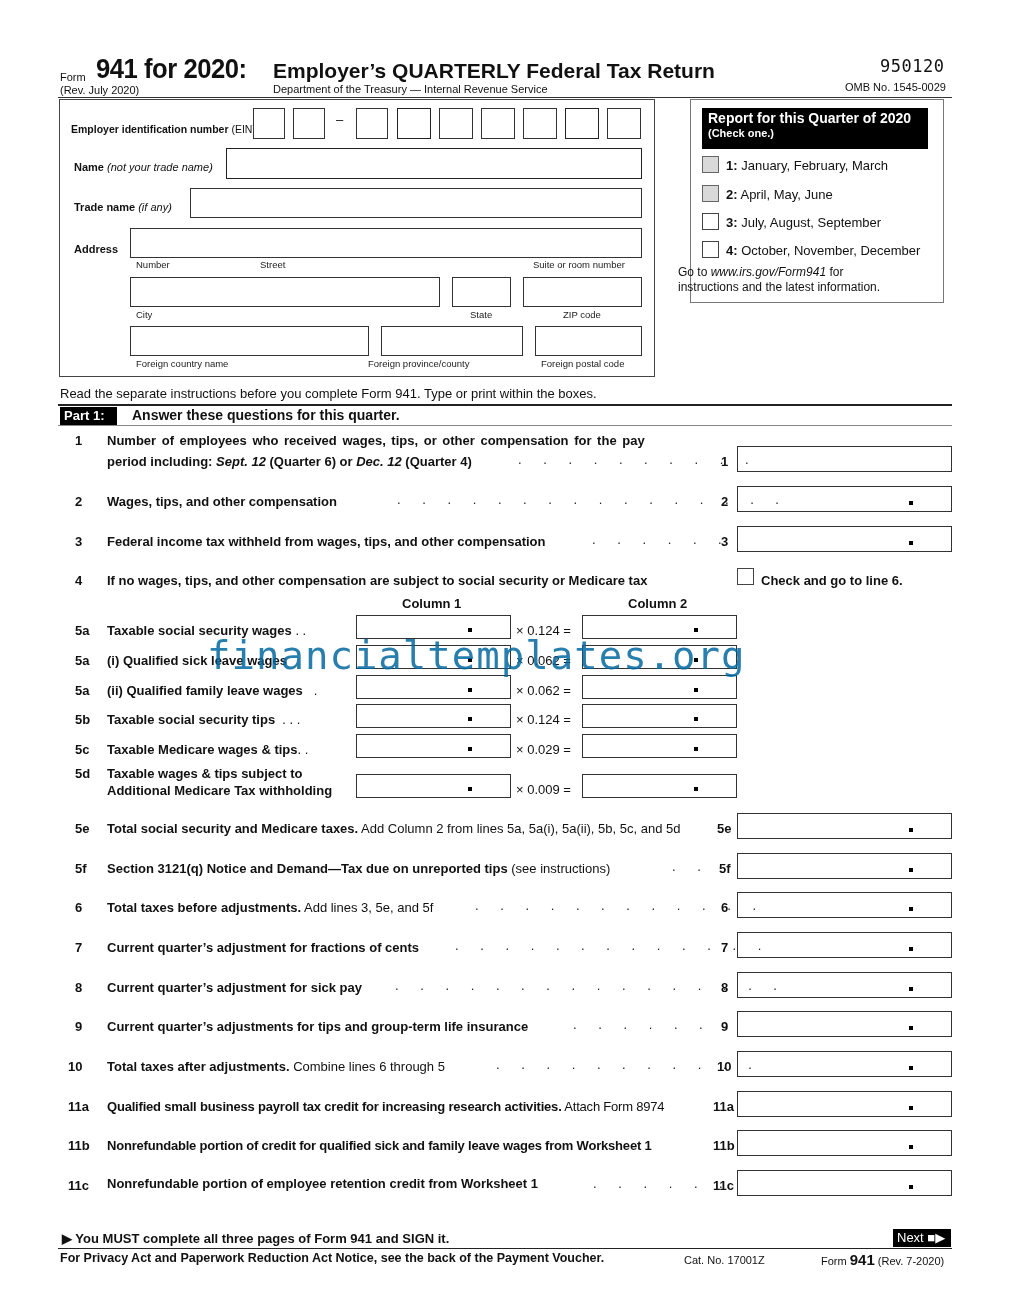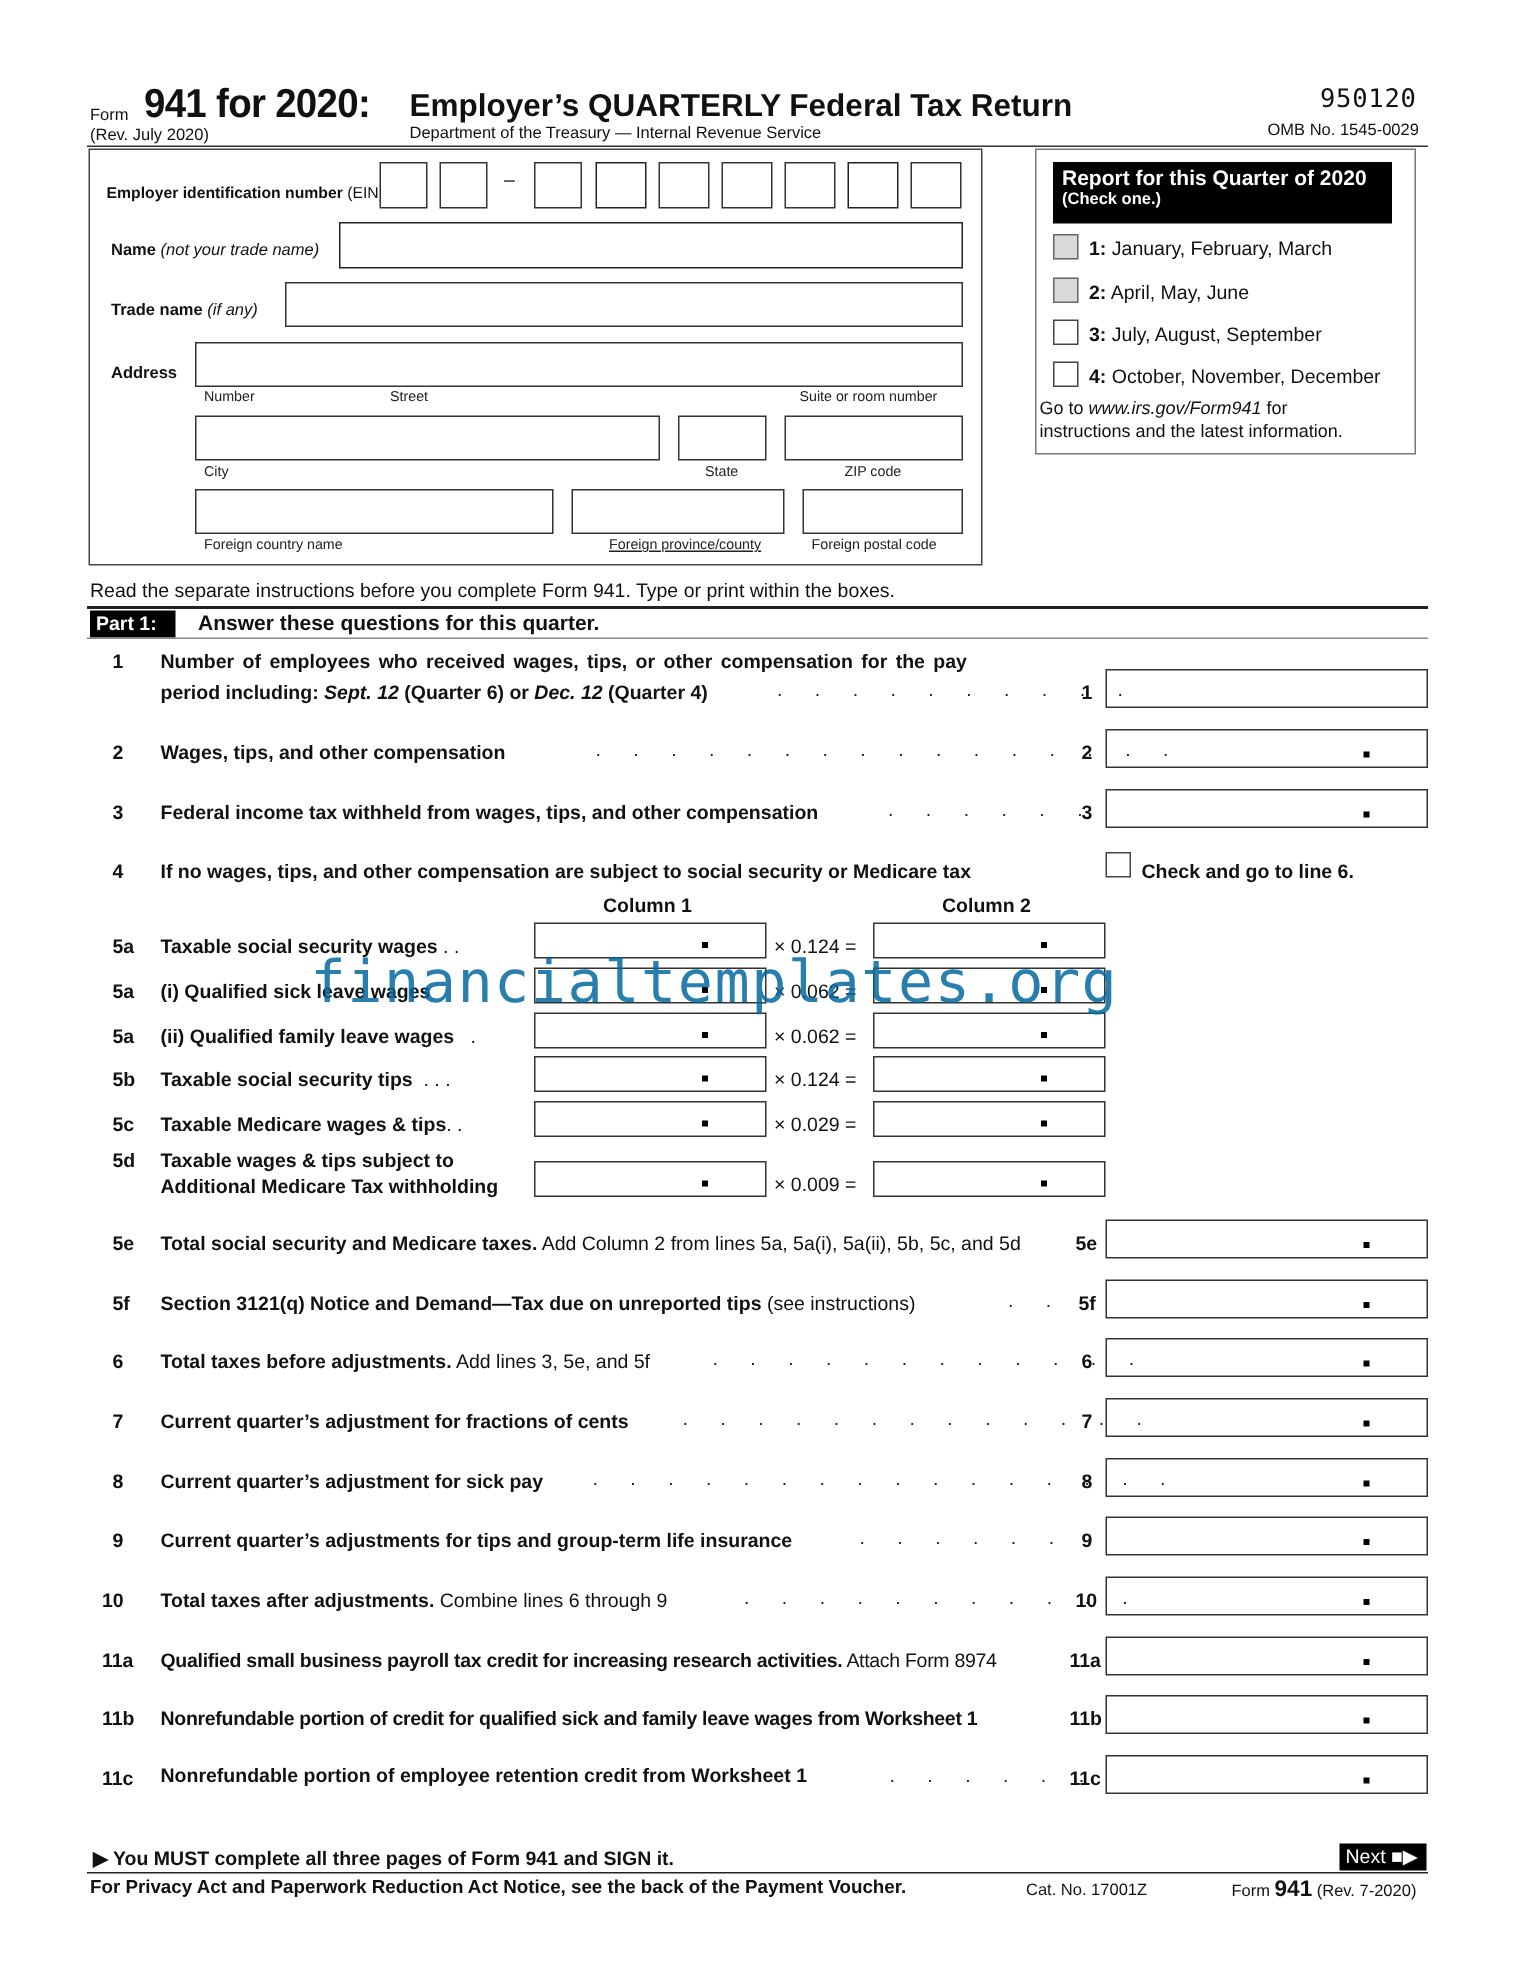--- a/index.html
+++ b/index.html
@@ -27,21 +27,21 @@
   .sublbl { font-size: 9.5px; color: #222; }
 
   
   .qtr-box { left: 690px; top: 99px; width: 254px; height: 204px; border: 1px solid #777; }
   .qtr-head { left: 702px; top: 108px; width: 226px; height: 41px; background: #000; color: #fff; padding: 2px 6px; }
   .qtr-head .t1 { font-size: 14px; font-weight: bold; }
   .qtr-head .t2 { font-size: 11px; font-weight: bold; margin-top: 1px; }
   .qcheck { width: 17px; height: 17px; border: 1px solid #444; background: #fff; }
   .qcheck.shaded { background: #d9d9d9; border-color: #666; }
   .qlabel { font-size: 13px; }
-  .qnote { left: 693px; top: 265px; font-size: 12px; line-height: 15px; width: 240px; }
+  .qnote { left: 678px; top: 265px; font-size: 12px; line-height: 15px; width: 240px; }
 
   
   .instr { left: 60px; top: 386px; font-size: 13px; }
   .p1-rule { left: 58px; top: 404px; width: 894px; height: 2px; background: #222; }
   .p1-tag { left: 60px; top: 407px; width: 57px; height: 18px; background: #000; color: #fff; font-size: 13px; font-weight: bold; padding: 1px 4px; }
   .p1-title { left: 132px; top: 407px; font-size: 14px; font-weight: bold; }
   .p1-rule2 { left: 58px; top: 425px; width: 894px; height: 1px; background: #888; }
 
   .ln-num { font-size: 13px; font-weight: bold; }
   .ln-text { font-size: 13px; font-weight: bold; white-space: nowrap; }
@@ -113,21 +113,21 @@
 <div class="abs box" style="left:452px;top:277px;width:59px;height:30px;"></div>
 <div class="abs box" style="left:523px;top:277px;width:119px;height:30px;"></div>
 <div class="abs sublbl" style="left:136px;top:309px;">City</div>
 <div class="abs sublbl" style="left:470px;top:309px;">State</div>
 <div class="abs sublbl" style="left:563px;top:309px;">ZIP code</div>
 
 <div class="abs box" style="left:130px;top:326px;width:239px;height:30px;"></div>
 <div class="abs box" style="left:381px;top:326px;width:142px;height:30px;"></div>
 <div class="abs box" style="left:535px;top:326px;width:107px;height:30px;"></div>
 <div class="abs sublbl" style="left:136px;top:358px;">Foreign country name</div>
-<div class="abs sublbl" style="left:406px;top:358px;text-decoration:underline;">Foreign province/county</div>
+<div class="abs sublbl" style="left:368px;top:358px;">Foreign province/county</div>
 <div class="abs sublbl" style="left:541px;top:358px;">Foreign postal code</div>
 
 <div class="abs qtr-box"></div>
 <div class="abs qtr-head">
   <div class="t1">Report for this Quarter of 2020</div>
   <div class="t2">(Check one.)</div>
 </div>
 
 <div class="abs qcheck shaded" style="left:702px;top:156px;"></div>
 <div class="abs qlabel" style="left:726px;top:158px;"><span class="b">1:</span> <span>January, February, March</span></div>
@@ -289,21 +289,21 @@
 
 <div class="abs ln-num" style="left:75px;top:1019px;">9</div>
 <div class="abs ln-text" style="left:107px;top:1019px;">Current quarter’s adjustments for tips and group-term life insurance</div>
 <div class="abs dots" style="left:573px;top:1017px;">. . . . . . .</div>
 <div class="abs ref" style="left:721px;top:1019px;">9</div>
 <div class="amt" style="left:737px;top:1011px;">
     <span class="dot"></span>
   </div>
 
 <div class="abs ln-num" style="left:68px;top:1059px;">10</div>
-<div class="abs ln-text" style="left:107px;top:1059px;"><span>Total taxes after adjustments.</span><span class="n"> Combine lines 6 through 9</span></div>
+<div class="abs ln-text" style="left:107px;top:1059px;"><span>Total taxes after adjustments.</span><span class="n"> Combine lines 6 through 5</span></div>
 <div class="abs dots" style="left:496px;top:1057px;">. . . . . . . . . . .</div>
 <div class="abs ref" style="left:717px;top:1059px;">10</div>
 <div class="amt" style="left:737px;top:1051px;">
     <span class="dot"></span>
   </div>
 
 <div class="abs ln-num" style="left:68px;top:1099px;">11a</div>
 <div class="abs ln-text" style="left:107px;top:1099px;letter-spacing:-0.2px;"><span>Qualified small business payroll tax credit for increasing research activities.</span><span class="n"> Attach Form 8974</span></div>
 <div class="abs ref" style="left:713px;top:1099px;">11a</div>
 <div class="amt" style="left:737px;top:1091px;">

